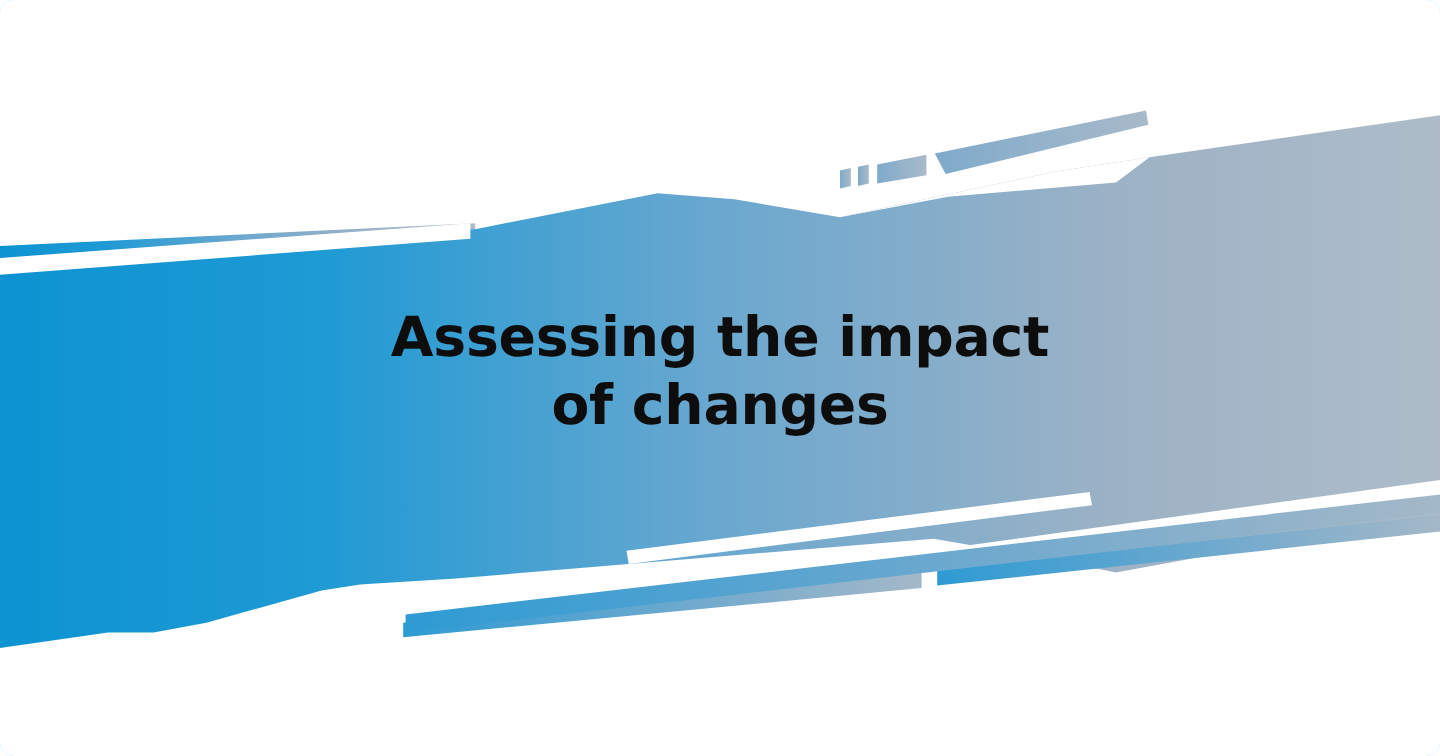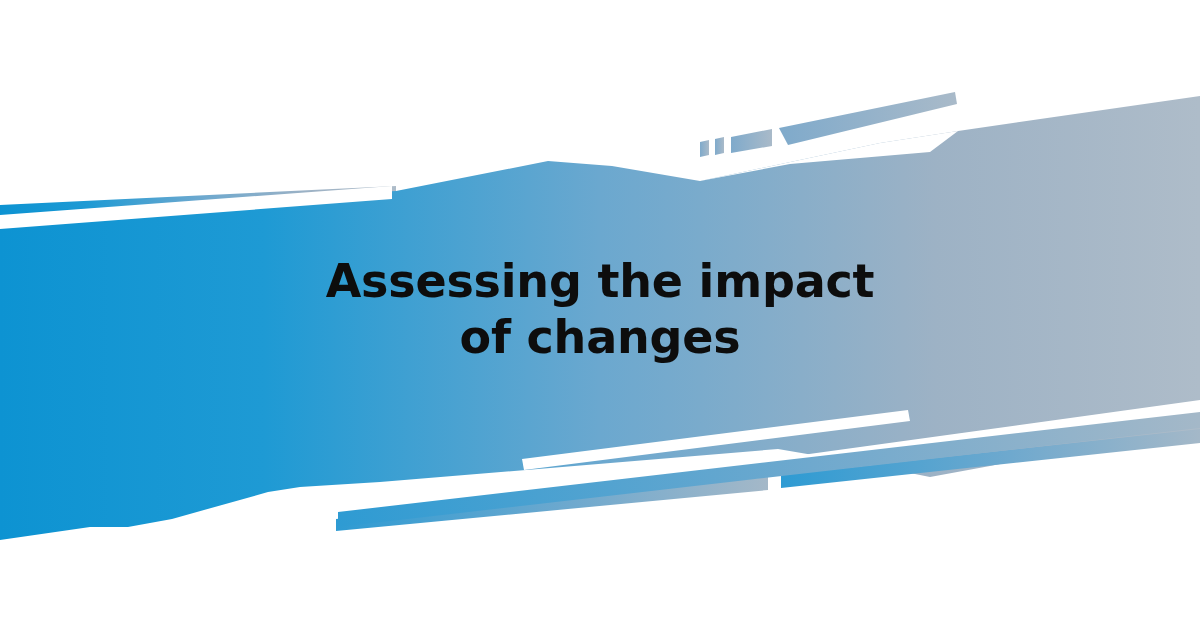--- a/index.html
+++ b/index.html
@@ -10,20 +10,21 @@
   }
   body {
     font-family: "DejaVu Sans", "Liberation Sans", sans-serif;
   }
   #banner {
     position: relative;
     width: 1200px;
     height: 630px;
     overflow: hidden;
     background: #7dd3fc;
+    border-radius: 12px;
   }
   #banner-svg {
     position: absolute;
     top: 0;
     left: 0;
     width: 1200px;
     height: 630px;
     display: block;
   }
   #title-layer {

